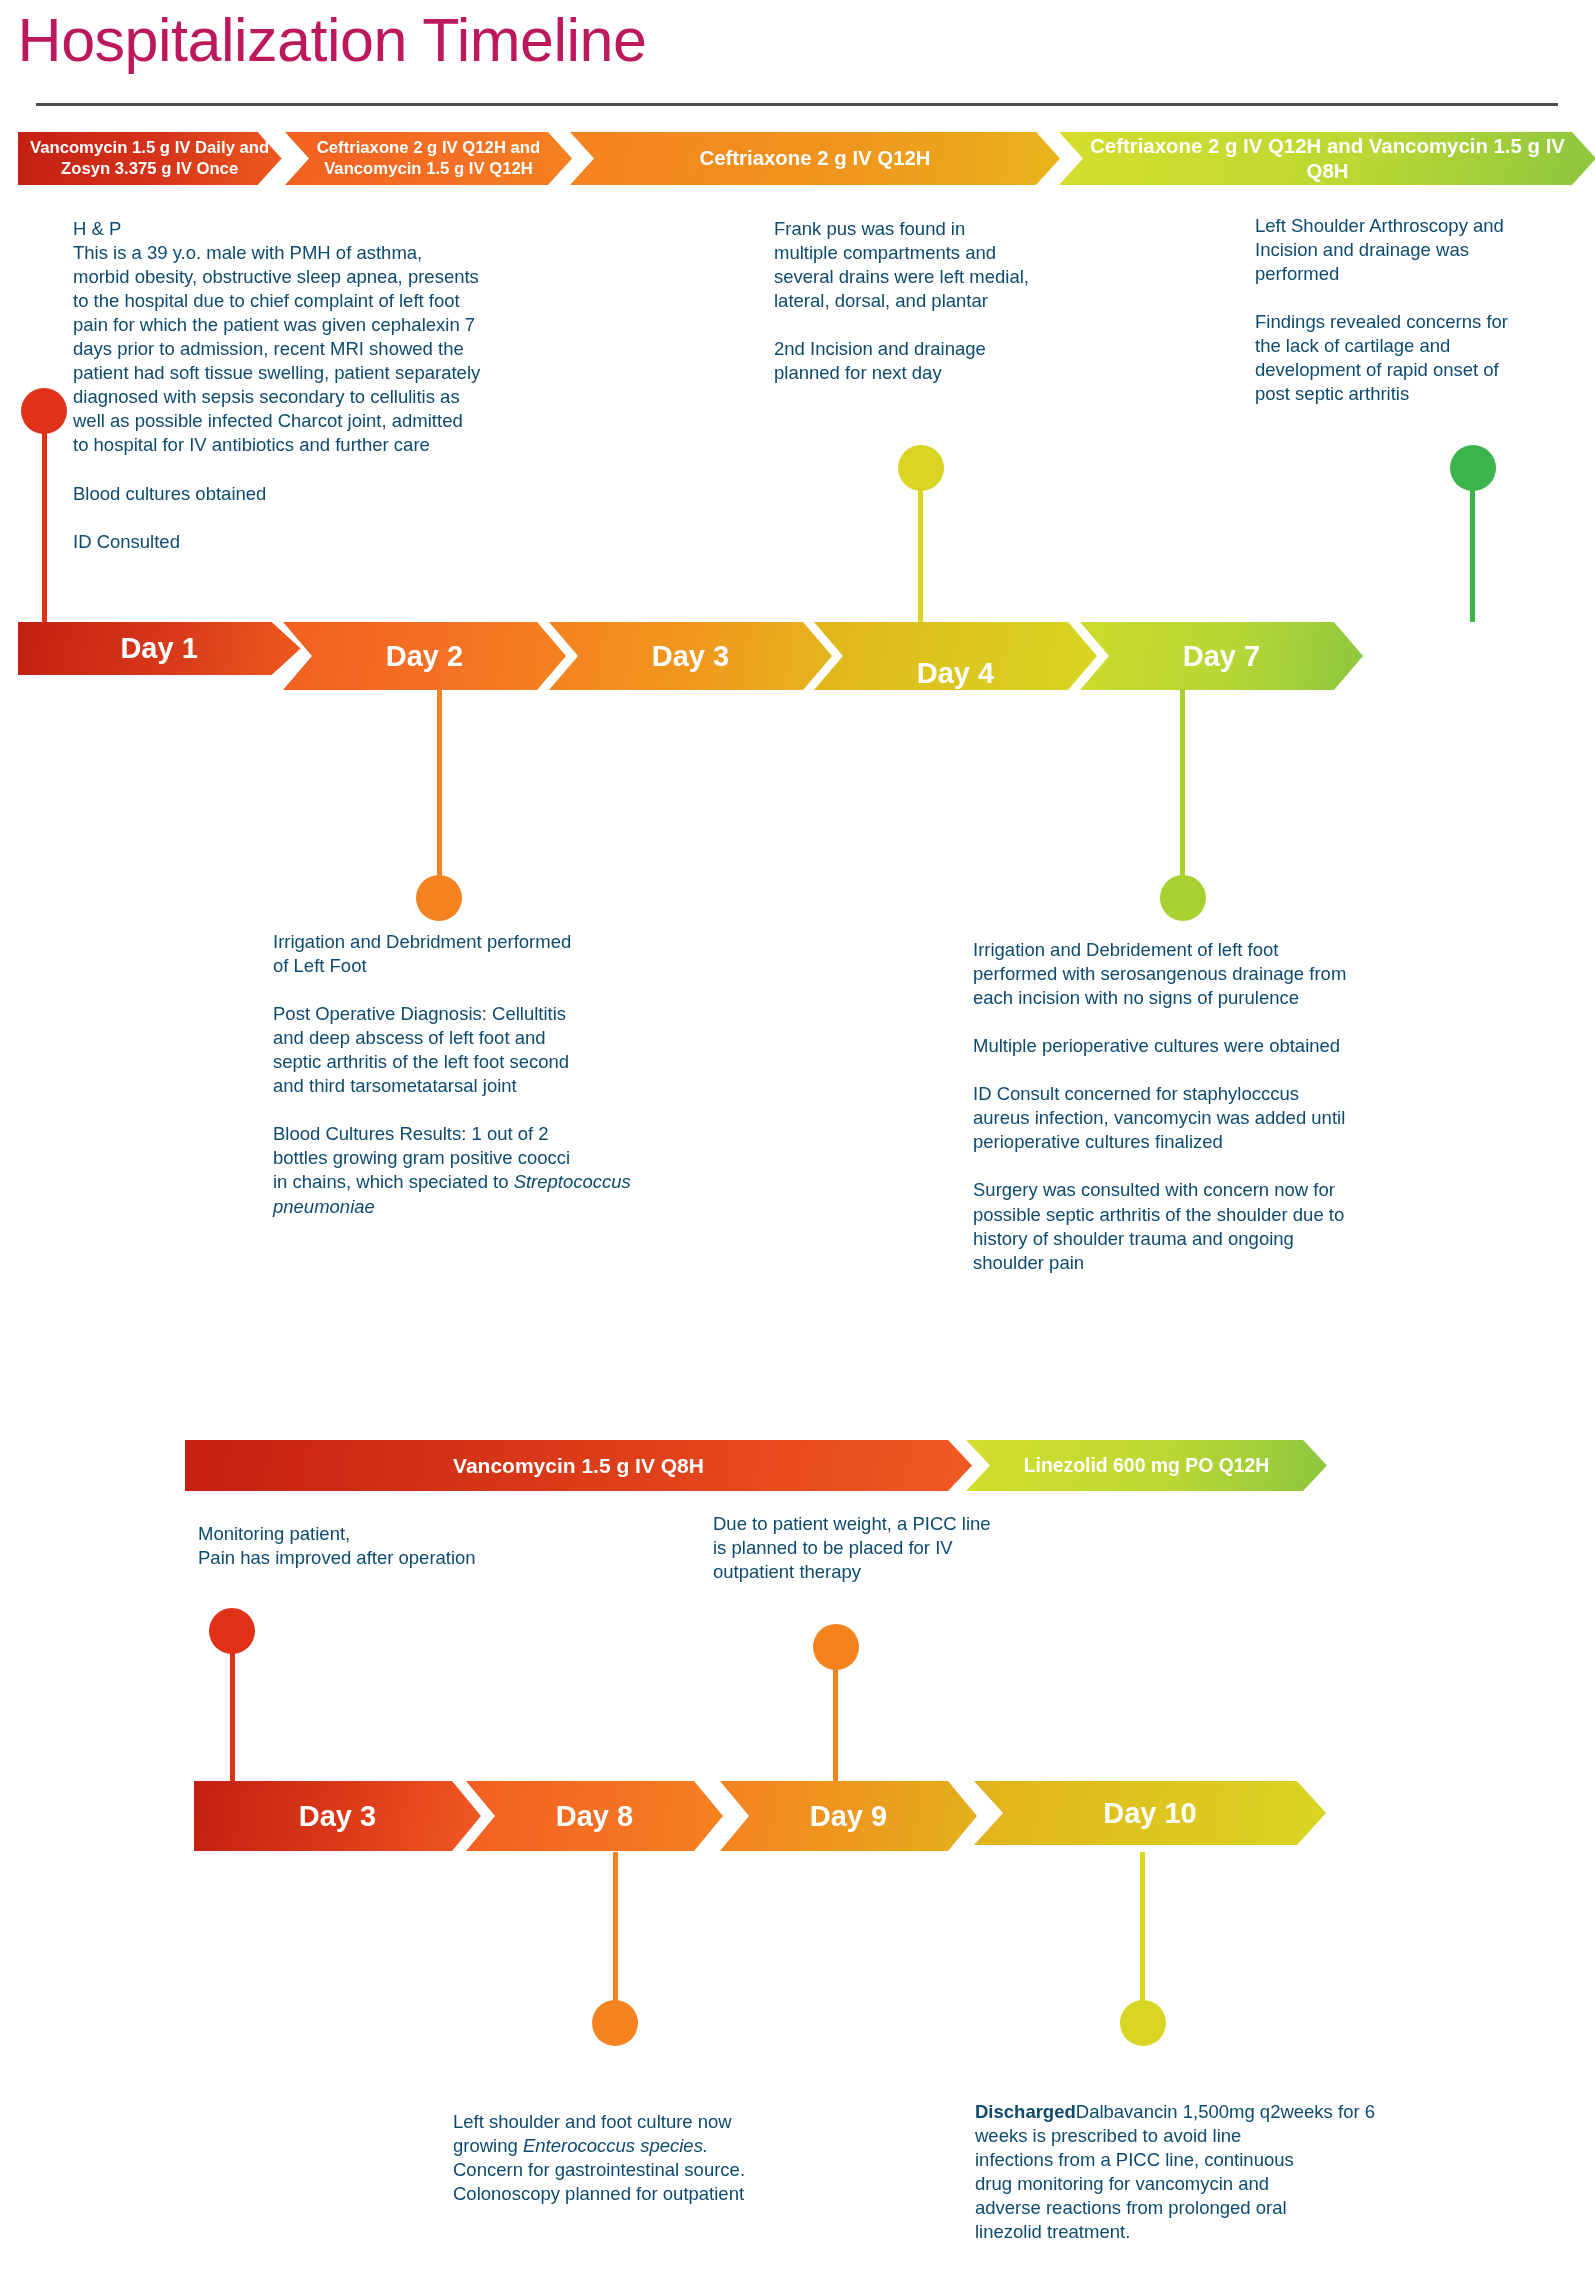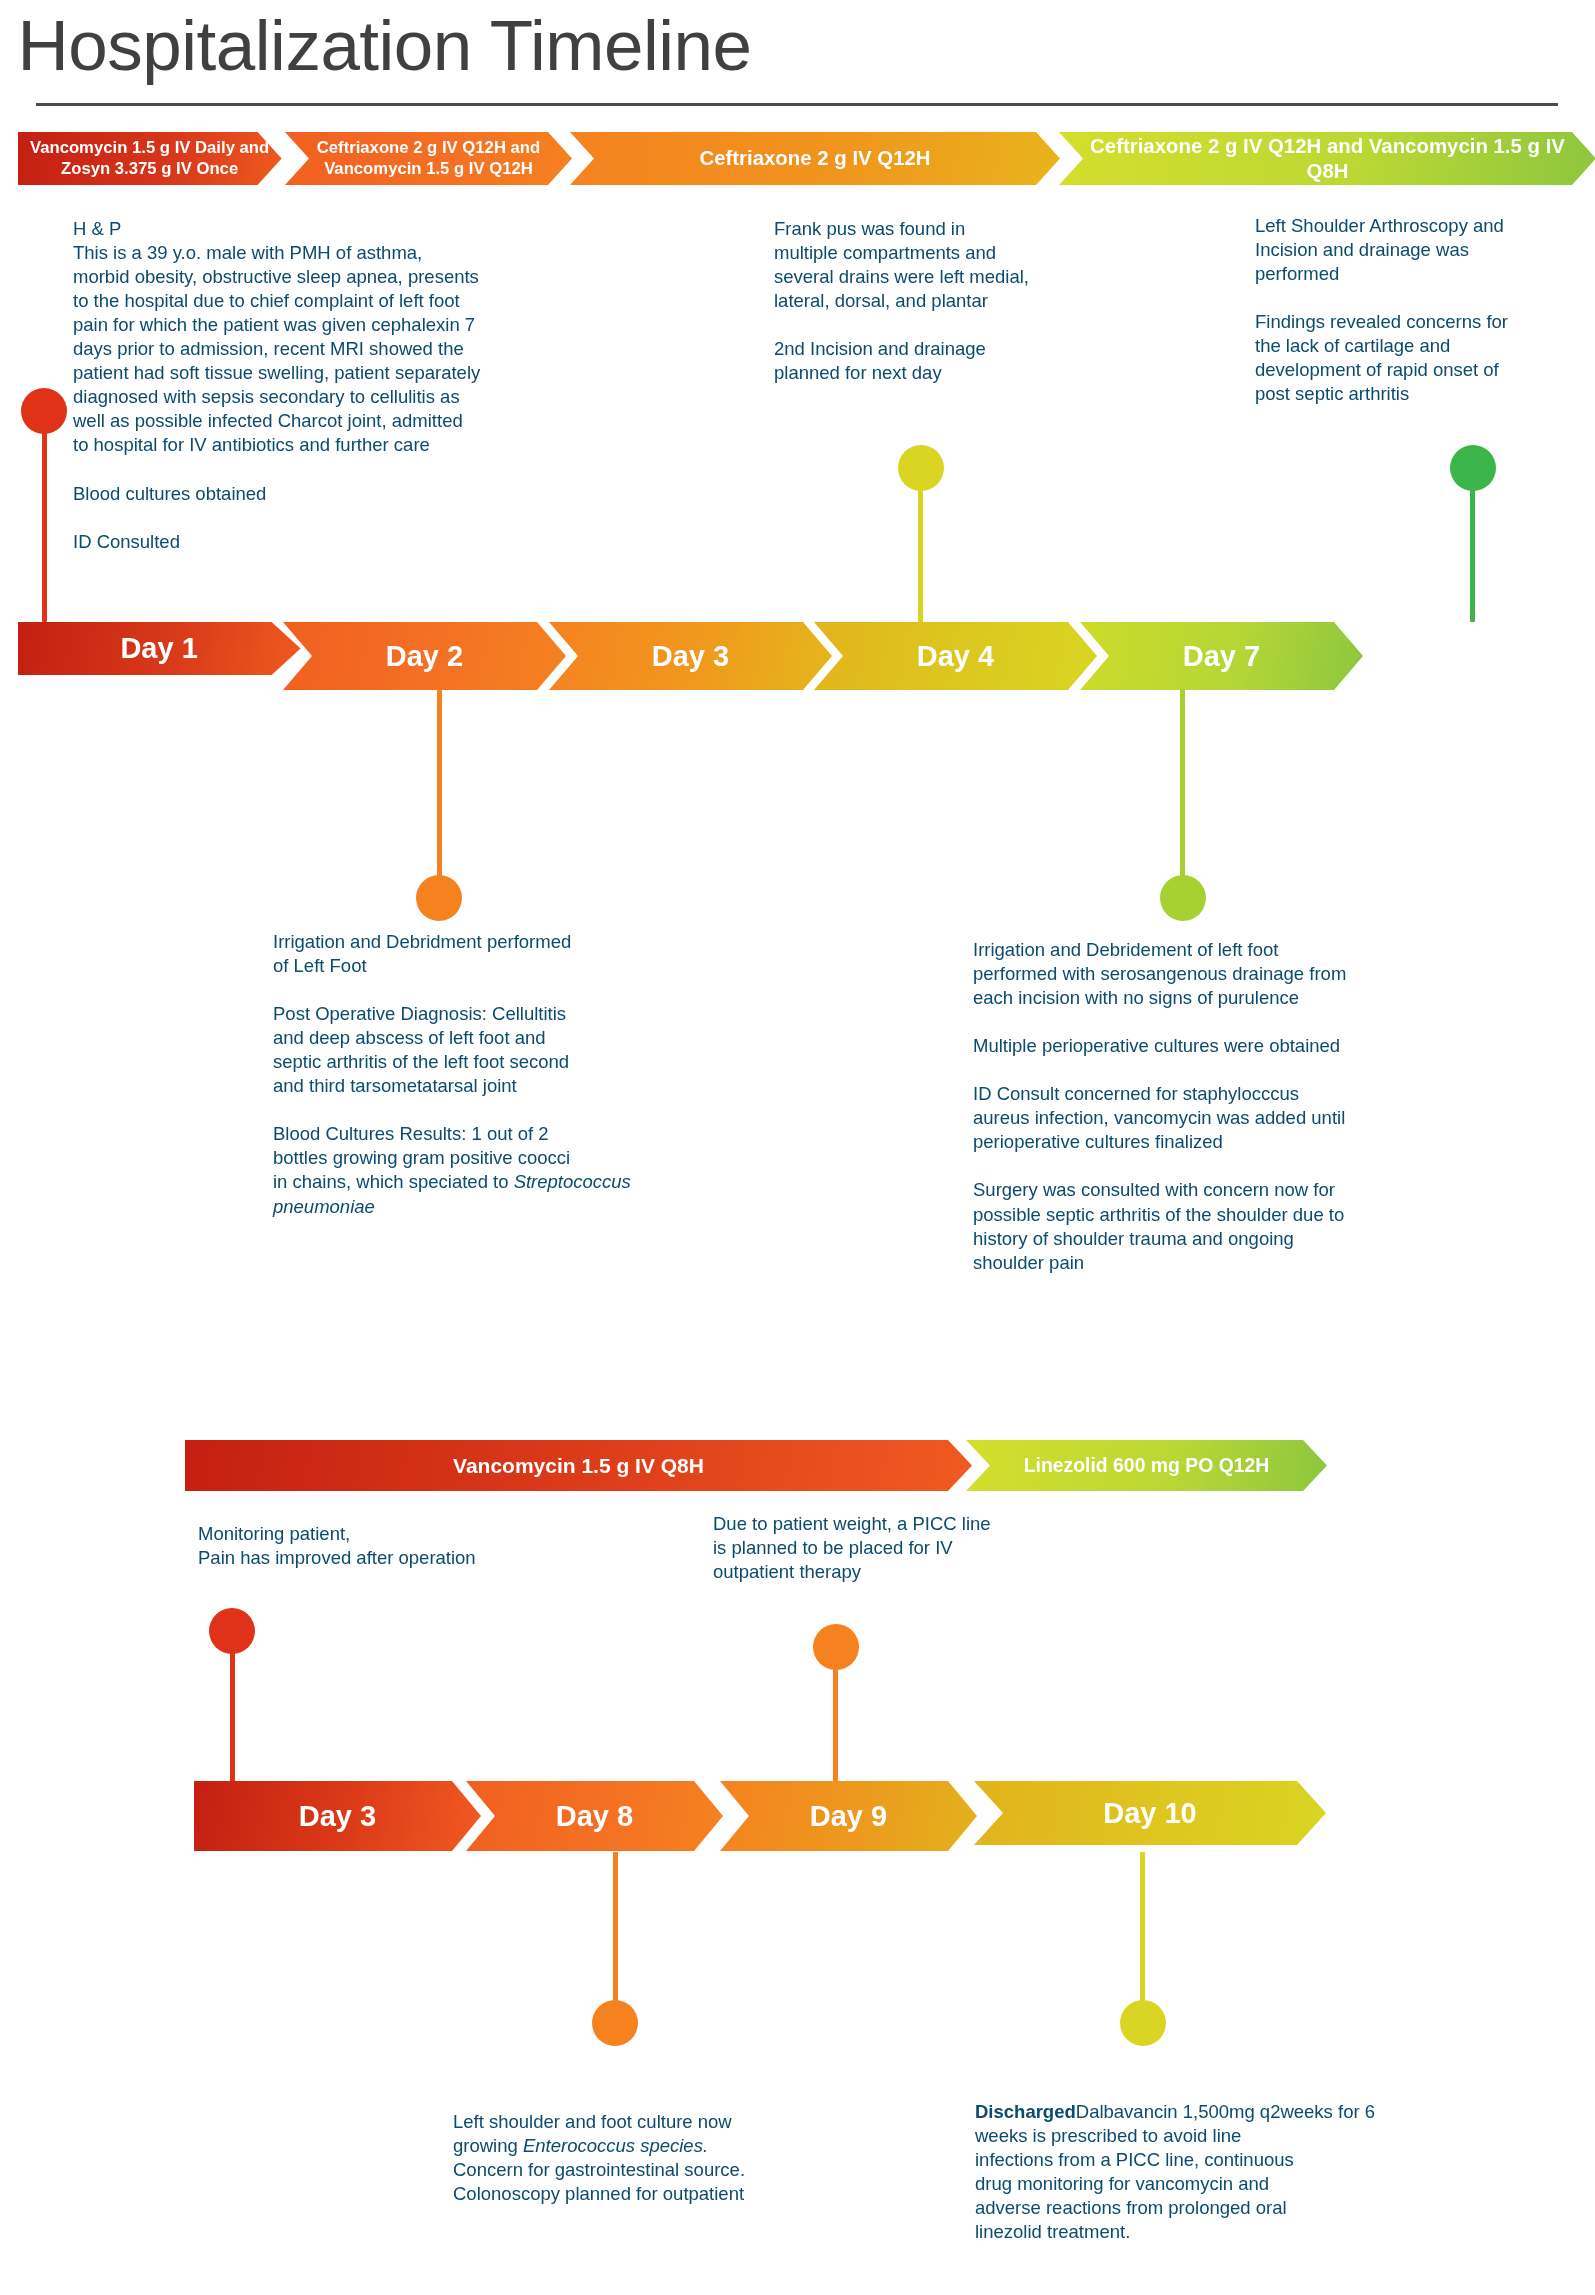--- a/index.html
+++ b/index.html
@@ -17,24 +17,24 @@
     height: 2295px;
     background: #ffffff;
     overflow: hidden;
   }
 
   
   .page-title {
     position: absolute;
     left: 17.6px;
     top: 4.6px;
-    font-size: 71px;
+    font-size: 61px;
     font-weight: 400;
     letter-spacing: -0.5px;
-    color: #404040;
+    color: #be185d;
     white-space: nowrap;
   }
   .title-rule {
     position: absolute;
     left: 36px;
     top: 103px;
     width: 1522px;
     height: 2.8px;
     background: #4d4d4d;
   }
@@ -177,21 +177,21 @@
   </div>
   <div class="day day-mid" style="left:283px; top:622px; width:283px; height:68px;
               background:linear-gradient(100deg,#f15f20 0%,#f47124 55%,#f58220 100%);">
     <span>Day 2</span>
   </div>
   <div class="day day-mid" style="left:549px; top:622px; width:283px; height:68px;
               background:linear-gradient(100deg,#f58220 0%,#f09a1d 55%,#e4b71c 100%);">
     <span>Day 3</span>
   </div>
   <div class="day day-mid" style="left:814px; top:622px; width:283px; height:68px;
-              background:linear-gradient(100deg,#e2b41b 0%,#dcc820 55%,#d9d522 100%);">
+              background:linear-gradient(100deg,#e2b41b 0%,#dcc820 55%,#d9d522 100%);align-items:flex-end;">
     <span>Day 4</span>
   </div>
   <div class="day day-mid" style="left:1080px; top:622px; width:283px; height:68px;
               background:linear-gradient(100deg,#cddb2a 0%,#b5d636 55%,#8dc63f 100%);">
     <span>Day 7</span>
   </div>
 
   <div class="stem" style="left:437px; top:689px; height:204px; background:#f5821f;"></div>
   <div class="dot" style="left:416px; top:875px; width:46px; height:46px; background:#f5821f;"></div>
 

